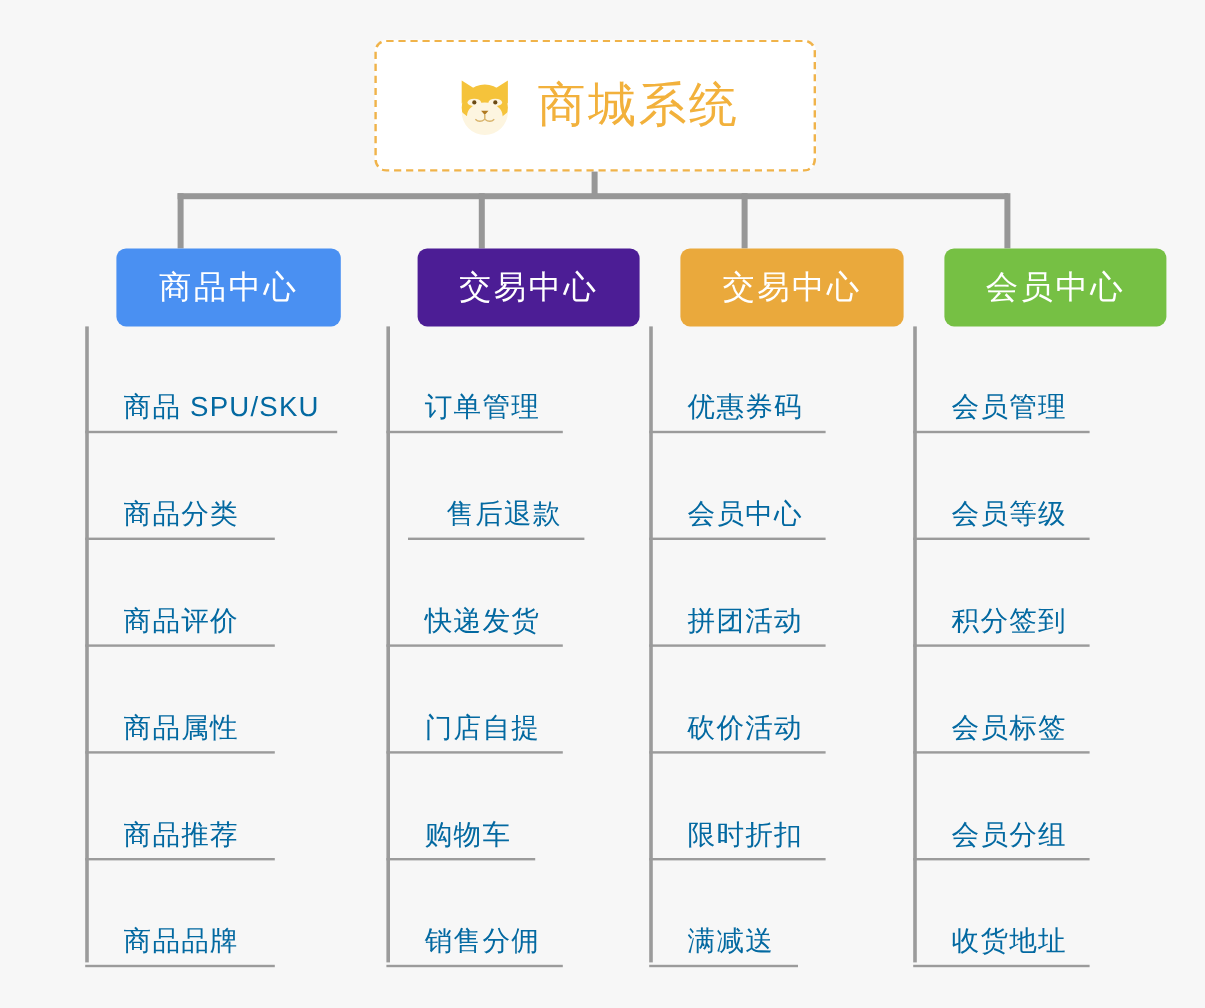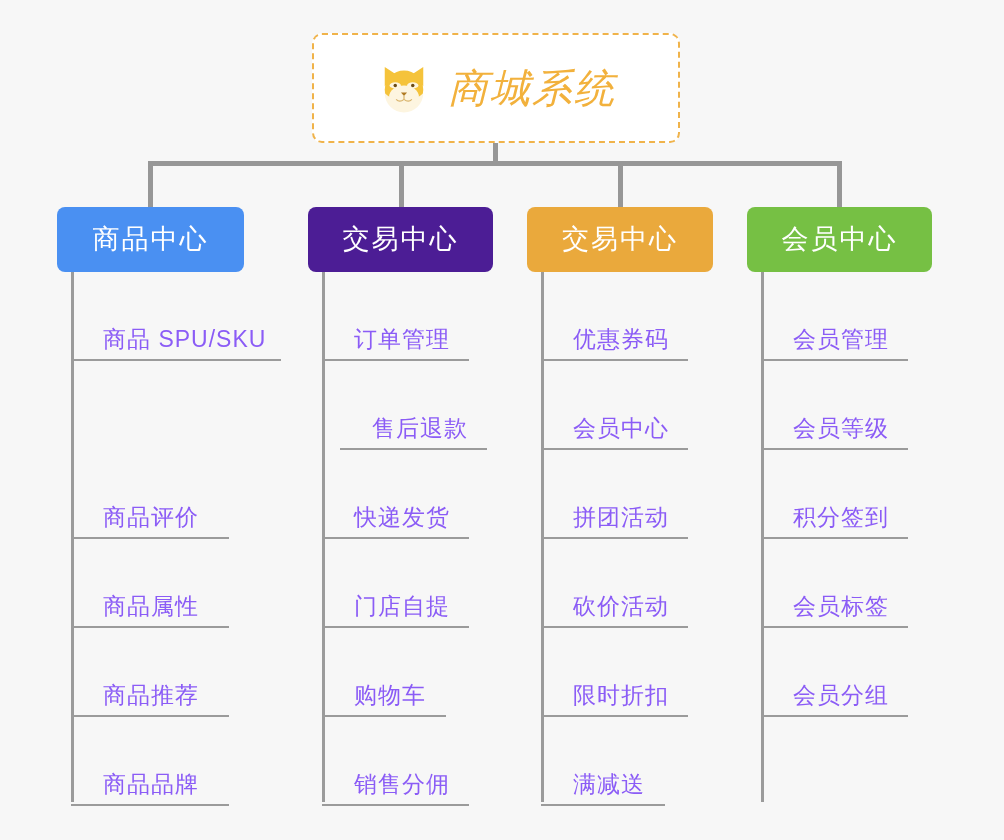--- a/index.html
+++ b/index.html
@@ -80,20 +80,21 @@
   
   .cat-box {
     position: absolute;
     top: 207px;
     height: 65px;
     border-radius: 8px;
     display: flex;
     align-items: center;
     justify-content: center;
     box-sizing: border-box;
+    margin-left: 40px;
   }
   .cat-label {
     color: #ffffff;
     font-size: 27px;
     letter-spacing: 2px;
     line-height: 1;
     white-space: nowrap;
   }
 
   
@@ -106,39 +107,39 @@
   .leaf {
     position: absolute;
     height: 89px;
     box-sizing: border-box;
   }
   .leaf-text {
     position: absolute;
     left: 32px;
     bottom: 10px;
     font-size: 23px;
-    color: #8b5cf6;
+    color: #0369a1;
     letter-spacing: 1px;
     line-height: 1;
     white-space: nowrap;
   }
   .leaf-rule {
     position: absolute;
     left: 0;
     bottom: 0;
     height: 2px;
     background: #9b9b9b;
   }
 </style>
 </head>
 <body style="background: rgb(247, 247, 247);">
 
 <div id="canvas">
 
-  <div class="root-card" style="border-color: rgb(240, 179, 74); font-style: italic;">
+  <div class="root-card" style="border-color: rgb(240, 179, 74);">
     <div class="root-inner">
       <span class="root-icon">
         <svg viewBox="0 0 64 64" width="56" height="56" aria-hidden="true">
 
           <path d="M10 8 L10 30 L24 17 Z" fill="#f5c33b"></path>
           <path d="M54 8 L54 30 L40 17 Z" fill="#f5c33b"></path>
 
           <ellipse cx="32" cy="34" rx="22" ry="22" fill="#f5c33b"></ellipse>
 
           <path d="M10 38 a22 22 0 0 0 44 0 q-8 8 -22 8 q-14 0 -22 -8 Z" fill="#fdf5e0"></path>
@@ -168,20 +169,24 @@
   <div class="conn conn-drop" style="left:837px;"></div>
 
   <div class="cat-box" style="left: 57px; width: 187px; background: rgb(74, 144, 242);">
     <span class="cat-label">商品中心</span>
   </div>
   <div class="col-spine" style="left:71px;height:530px;"></div>
   <div class="leaf" style="left:71px;top:272px;width:210px;">
     <span class="leaf-text">商品 SPU/SKU</span>
     <span class="leaf-rule" style="width:210px;"></span>
   </div>
+  <div class="leaf" style="left:71px;top:361px;width:158px;">
+    <span class="leaf-text">商品分类</span>
+    <span class="leaf-rule" style="width:158px;"></span>
+  </div>
   <div class="leaf" style="left:71px;top:450px;width:158px;">
     <span class="leaf-text">商品评价</span>
     <span class="leaf-rule" style="width:158px;"></span>
   </div>
   <div class="leaf" style="left:71px;top:539px;width:158px;">
     <span class="leaf-text">商品属性</span>
     <span class="leaf-rule" style="width:158px;"></span>
   </div>
   <div class="leaf" style="left:71px;top:628px;width:158px;">
     <span class="leaf-text">商品推荐</span>
@@ -267,14 +272,18 @@
     <span class="leaf-rule" style="width:147px;"></span>
   </div>
   <div class="leaf" style="left:761px;top:539px;width:147px;">
     <span class="leaf-text">会员标签</span>
     <span class="leaf-rule" style="width:147px;"></span>
   </div>
   <div class="leaf" style="left:761px;top:628px;width:147px;padding-left:23px;">
     <span class="leaf-text">会员分组</span>
     <span class="leaf-rule" style="width:147px;"></span>
   </div>
+  <div class="leaf" style="left:761px;top:717px;width:147px;">
+    <span class="leaf-text">收货地址</span>
+    <span class="leaf-rule" style="width:147px;"></span>
+  </div>
 
 </div>
 
 </body></html>

